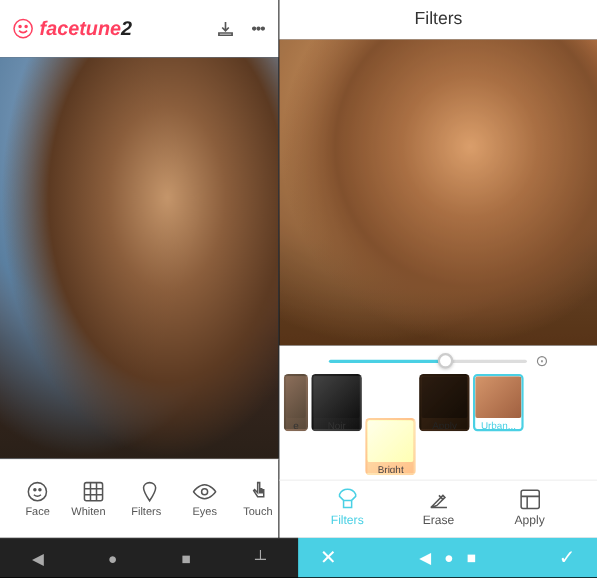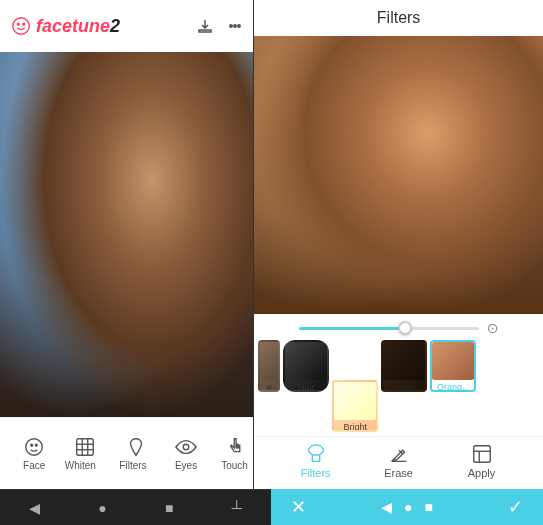--- a/index.html
+++ b/index.html
@@ -200,21 +200,21 @@
     .filter-thumb-label {
       font-size: 9px;
       text-align: center;
       color: #333;
       margin-top: 2px;
       display: block;
     }
 
     
     .ft-original { background: linear-gradient(135deg, #8b6e5a, #5a4a3a); }
-    .ft-noir { background: linear-gradient(135deg, #444, #111); filter: grayscale(1); border-radius: 12px; }
+    .ft-noir { background: linear-gradient(135deg, #444, #111); filter: grayscale(1); }
     .ft-bright { background: linear-gradient(135deg, #dbb08a, #c4956a); filter: brightness(1.3); margin-top: 40px; }
     .ft-dark { background: linear-gradient(135deg, #5a3a22, #2a1a0a); filter: brightness(0.7); }
     .ft-urban { background: linear-gradient(135deg, #7a8a6a, #4a5a4a); }
 
     .filter-actions {
       display: flex;
       justify-content: space-around;
       align-items: center;
       padding: 6px 20px;
       border-top: 1px solid #eee;
@@ -411,21 +411,21 @@
         <div class="filter-thumb ft-bright">
           <span style="display:block;height:38px;background:linear-gradient(135deg,#dbb08a,#c4956a);border-radius:2px;filter:brightness(1.3);"></span>
           <span class="filter-thumb-label">Bright</span>
         </div>
         <div class="filter-thumb ft-dark">
           <span style="display:block;height:38px;background:linear-gradient(135deg,#5a3a22,#2a1a0a);border-radius:2px;filter:brightness(0.7);"></span>
           <span class="filter-thumb-label">Apply</span>
         </div>
         <div class="filter-thumb active">
           <span style="display:block;height:38px;background:linear-gradient(135deg,#d4956a,#a06040);border-radius:2px;"></span>
-          <span class="filter-thumb-label" style="color:#4ad0e4;">Orang...</span>
+          <span class="filter-thumb-label" style="color:#4ad0e4;">Urban...</span>
         </div>
       </div>
 
       <div class="filter-actions">
         <div class="filter-action-item">
           <svg width="22" height="22" viewBox="0 0 24 24" fill="none" stroke="#4ad0e4" stroke-width="1.5">
             <path d="M12 2 C8.5 2 5.5 4 4 7 L4 9 L8 13 L8 20 L16 20 L16 13 L20 9 L20 7 C18.5 4 15.5 2 12 2Z"></path>
             <path d="M8 13 L16 13"></path>
           </svg>
           <span class="filter-action-label active">Filters</span>

